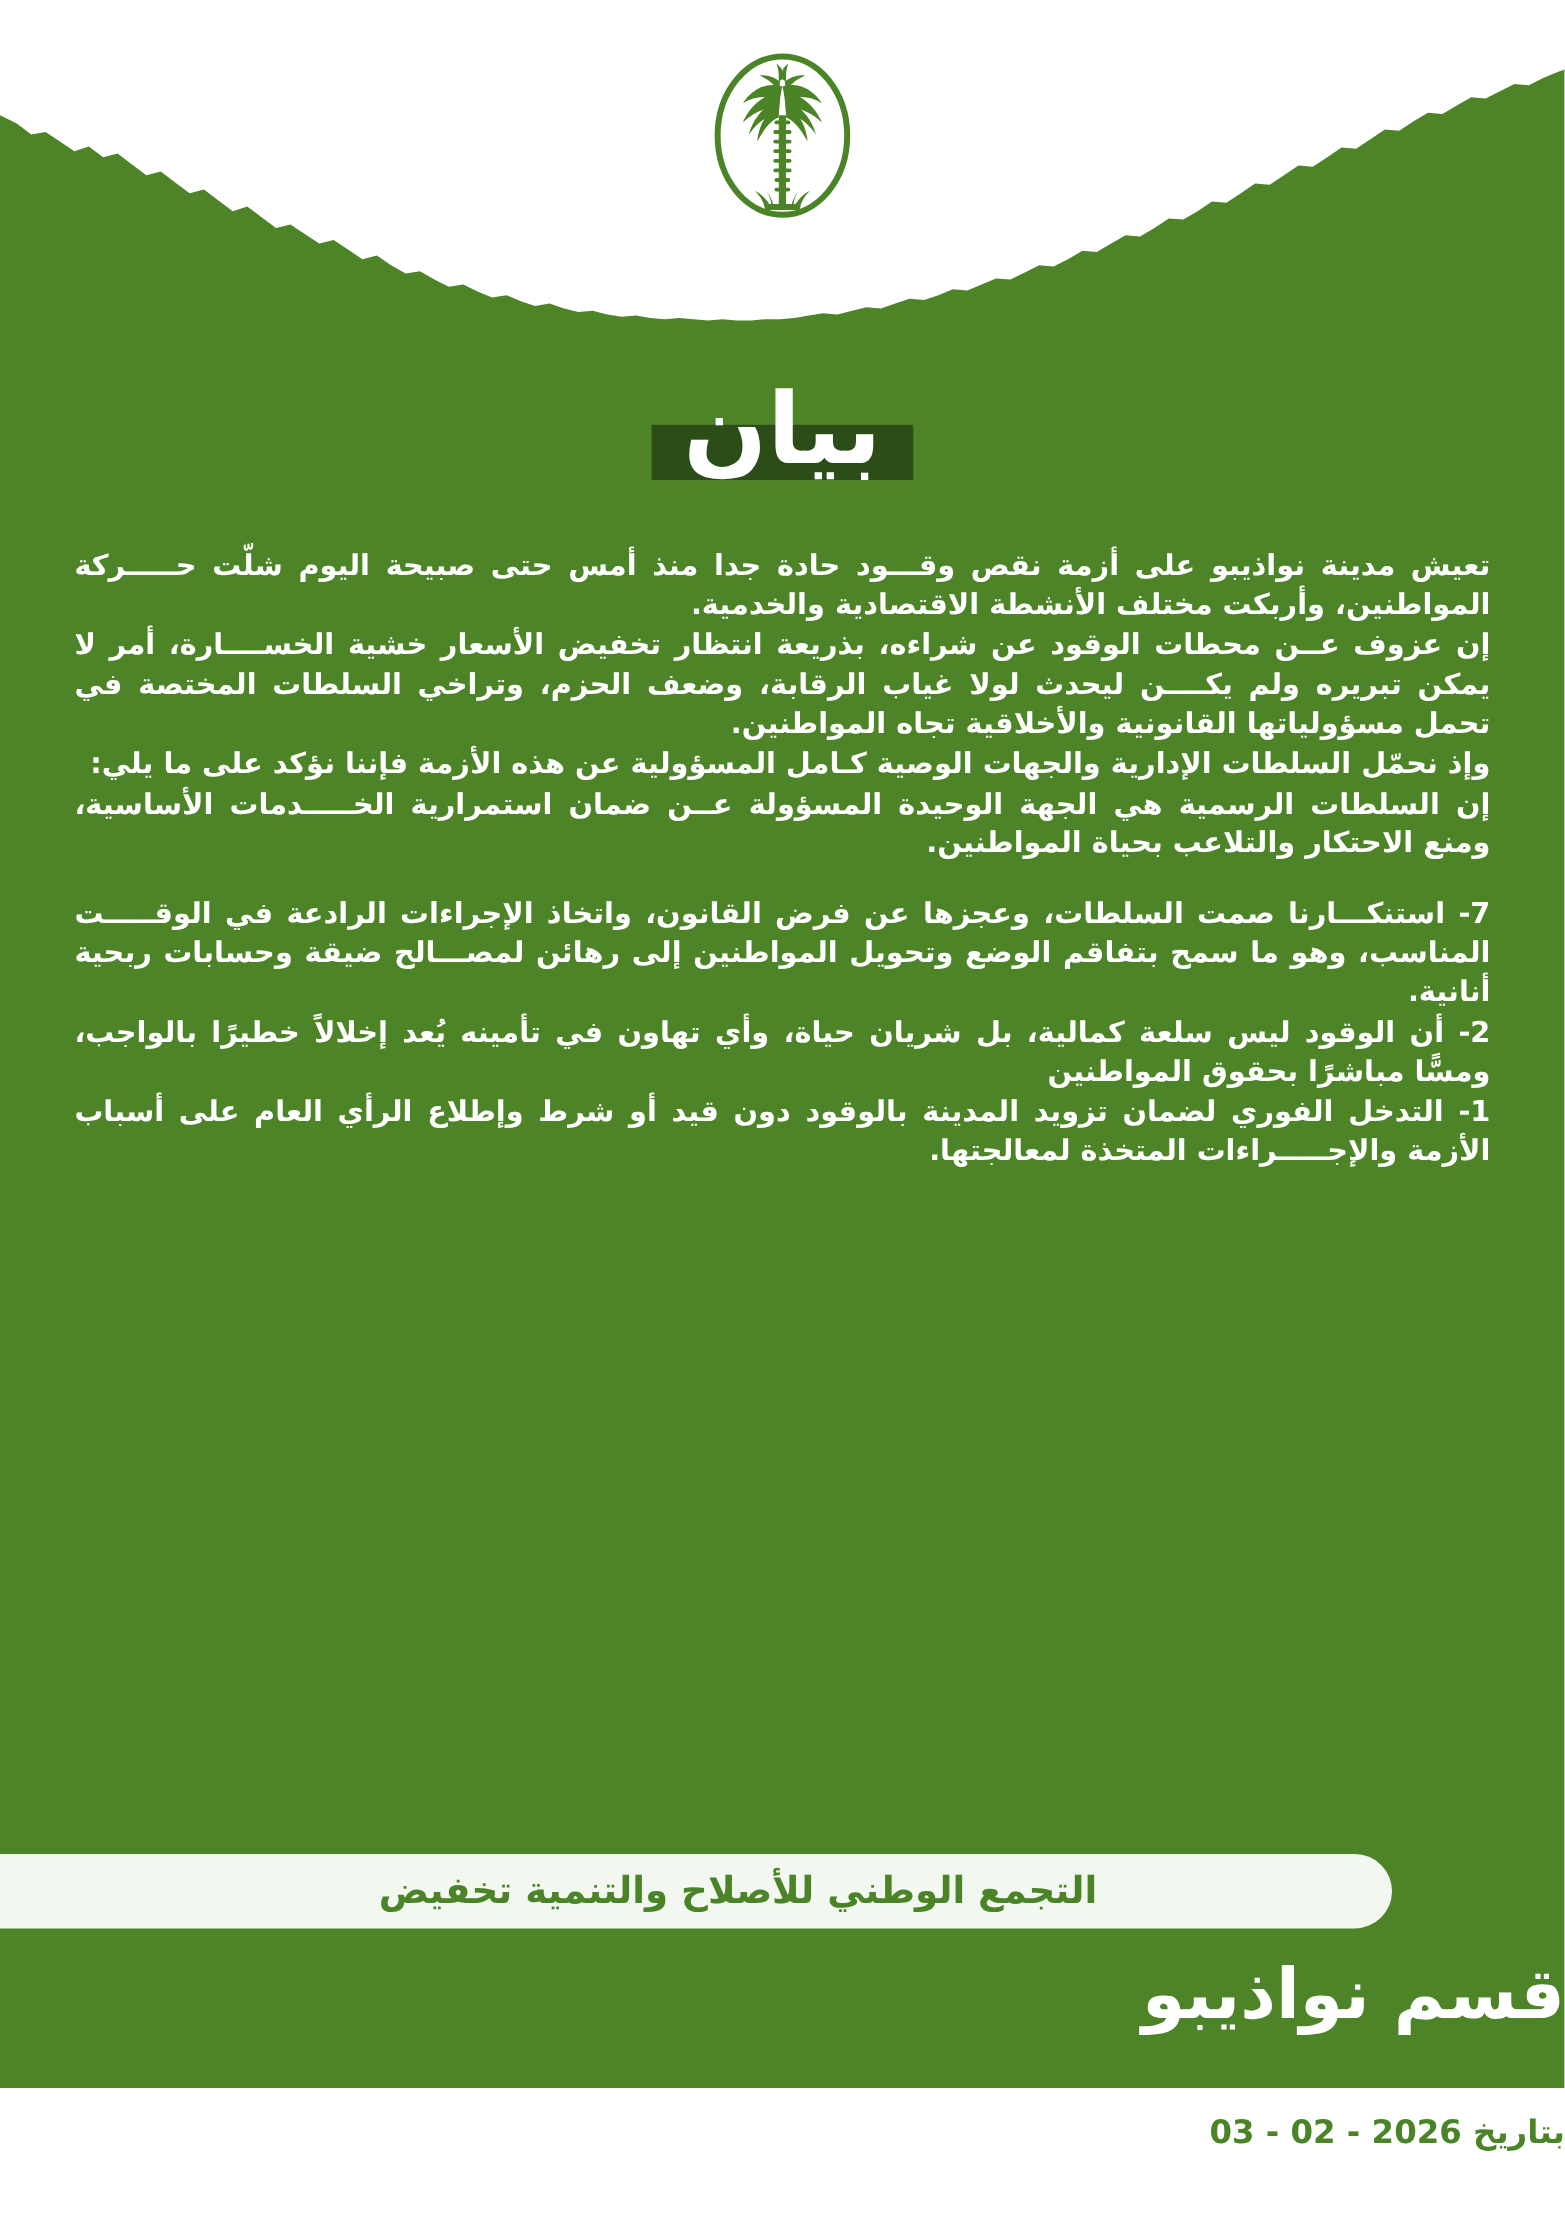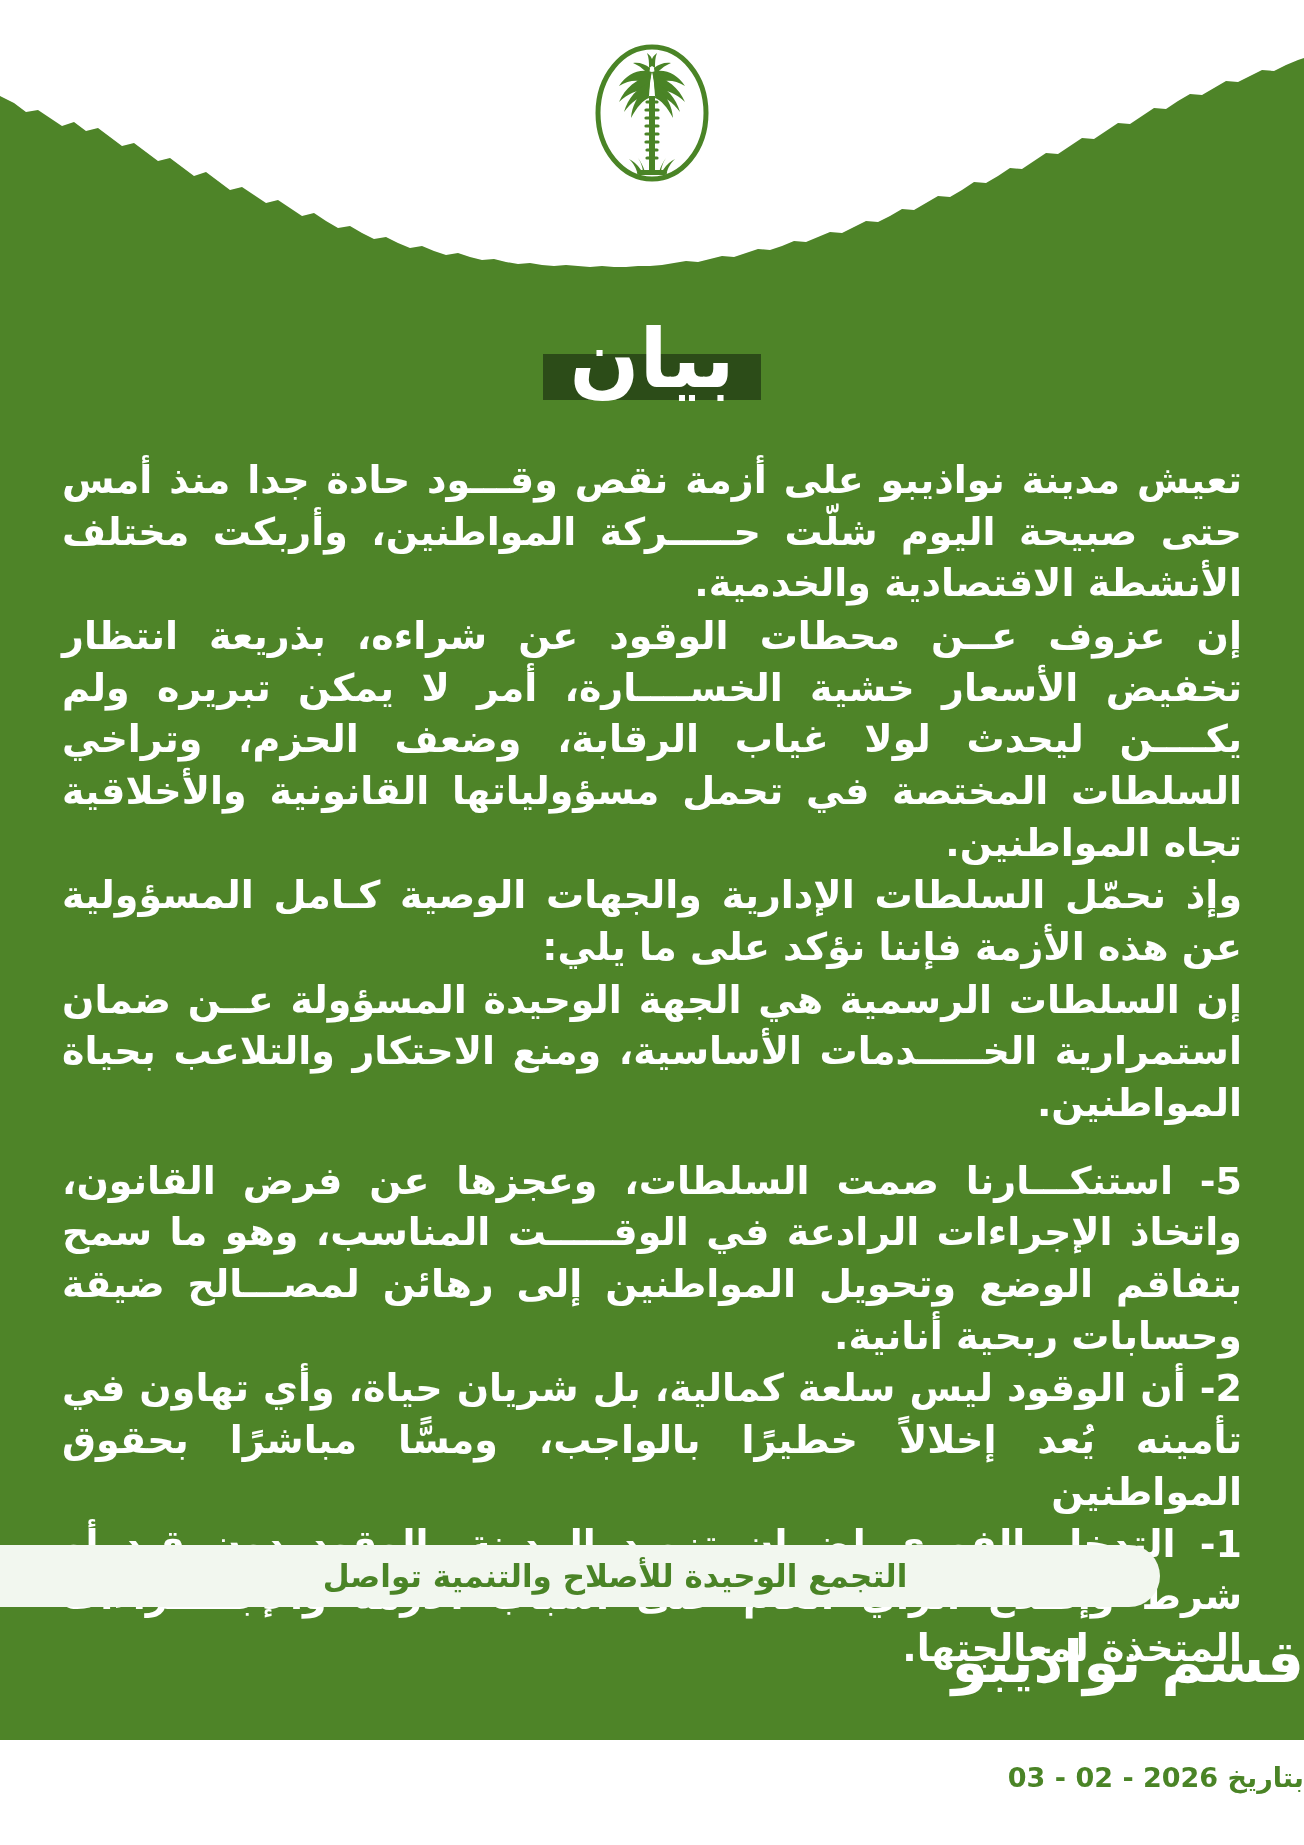--- a/index.html
+++ b/index.html
@@ -80,21 +80,21 @@
   }
 
   
   .body-copy {
     position: absolute;
     top: 455px;
     right: 62px;
     left: 62px;
     z-index: 5;
     color: #ffffff;
-    font-size: 38px;
+    font-size: 24px;
     font-weight: 700;
     line-height: 1.36;
     text-align: justify;
     text-align-last: right;
   }
   .body-copy p {
     margin: 0 0 1px 0;
     text-align: justify;
     text-align-last: right;
   }
@@ -221,27 +221,27 @@
       <span class="title-text">بيان</span>
     </span>
   </div>
 
   <div class="body-copy">
     <p>تعيش مدينة نواذيبو على أزمة نقص وقـــود حادة جدا منذ أمس حتى صبيحة اليوم  شلّت حـــــركة المواطنين، وأربكت مختلف الأنشطة الاقتصادية والخدمية.</p>
     <p>إن عزوف عــن محطات الوقود عن شراءه، بذريعة انتظار تخفيض الأسعار خشية الخســــارة، أمر لا يمكن تبريره ولم يكــــن ليحدث لولا غياب الرقابة، وضعف الحزم، وتراخي السلطات المختصة في تحمل مسؤولياتها القانونية والأخلاقية تجاه المواطنين.</p>
     <p>وإذ نحمّل السلطات الإدارية والجهات الوصية كـامل المسؤولية عن هذه الأزمة فإننا نؤكد على ما يلي:</p>
     <p>إن السلطات الرسمية هي الجهة الوحيدة المسؤولة عــن ضمان استمرارية الخـــــدمات الأساسية، ومنع الاحتكار والتلاعب بحياة المواطنين.</p>
 
-    <p class="gap-before">5- استنكـــارنا صمت السلطات، وعجزها عن فرض القانون، واتخاذ الإجراءات الرادعة في الوقـــــت المناسب، وهو ما سمح بتفاقم الوضع وتحويل المواطنين إلى رهائن لمصـــالح ضيقة وحسابات ربحية أنانية.</p>
+    <p class="gap-before">7- استنكـــارنا صمت السلطات، وعجزها عن فرض القانون، واتخاذ الإجراءات الرادعة في الوقـــــت المناسب، وهو ما سمح بتفاقم الوضع وتحويل المواطنين إلى رهائن لمصـــالح ضيقة وحسابات ربحية أنانية.</p>
     <p>2- أن الوقود ليس سلعة كمالية، بل شريان حياة، وأي تهاون في تأمينه يُعد إخلالاً خطيرًا بالواجب، ومسًّا مباشرًا بحقوق المواطنين</p>
     <p>1- التدخل الفوري لضمان تزويد المدينة بالوقود دون قيد أو شرط وإطلاع الرأي العام  على أسباب الأزمة والإجـــــراءات المتخذة لمعالجتها.</p>
   </div>
 
   <div class="footer-pill">
-    <span class="footer-pill-text">التجمع الوحيدة  للأصلاح والتنمية تواصل</span>
+    <span class="footer-pill-text">التجمع الوطني  للأصلاح والتنمية تخفيض</span>
   </div>
 
   <div class="section-name">قسم نواذيبو</div>
 
   <div class="bottom-strip"></div>
   <div class="date-line">بتاريخ 2026 - 02 - 03</div>
 
 </div>
 
 </body></html>

